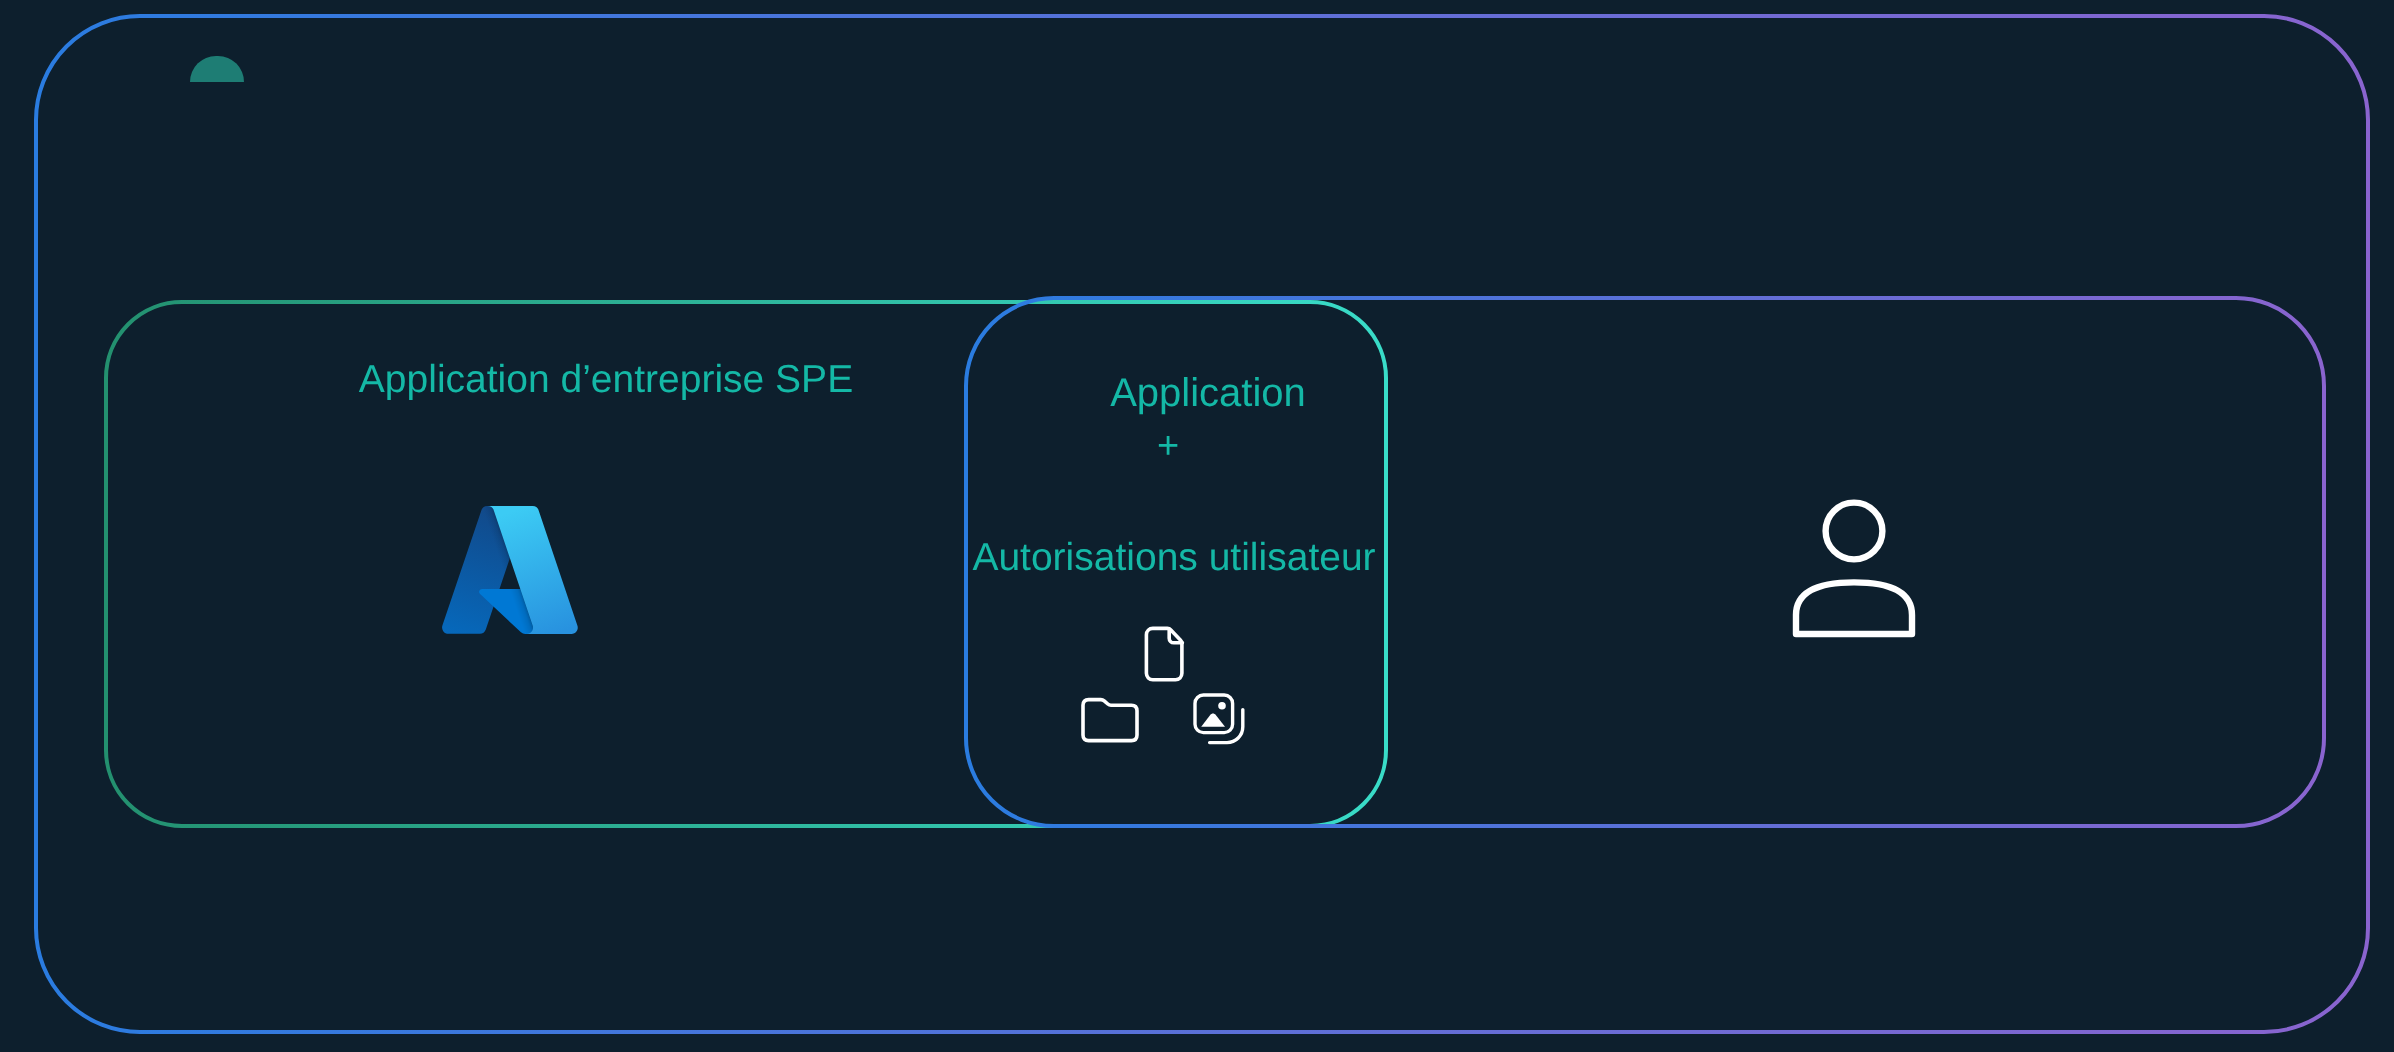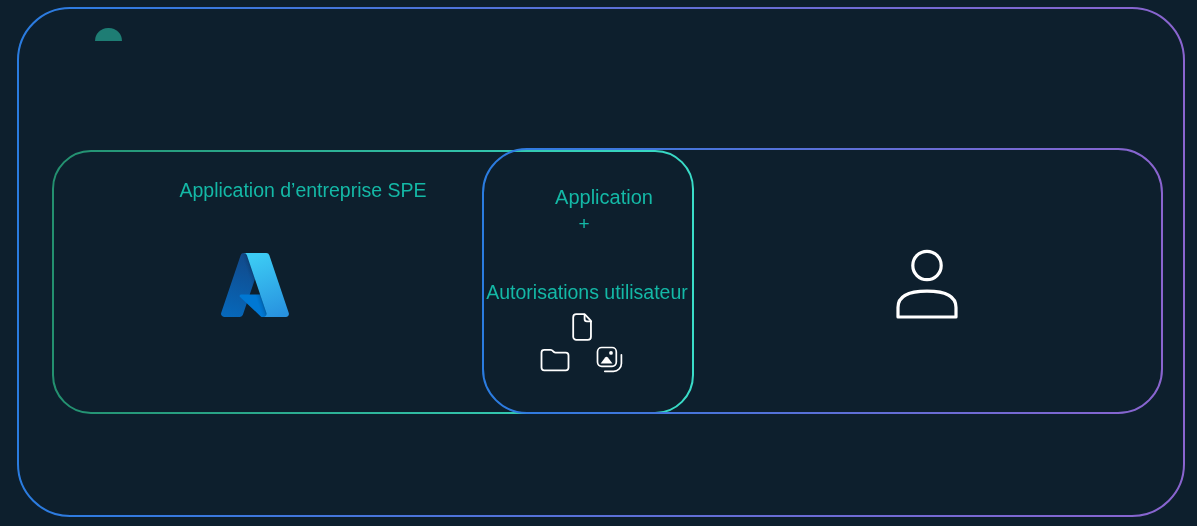--- a/index.html
+++ b/index.html
@@ -36,21 +36,21 @@
   }
   #dome {
     left: 95px; top: 28px;
     width: 27px; height: 13px;
     background: #1e7d74;
     border-radius: 14px 14px 0 0;
   }
   #left-label   { left: 303px; top: 179px; font-size: 19.5px; }
   #mid-line1    { left: 584px; top: 186px; font-size: 20px; margin-left: 20px; }
   #mid-plus     { left: 584px; top: 213px; font-size: 19px; }
-  #mid-line2    { left: 587px; top: 281px; font-size: 19.5px; }
+  #mid-line2    { left: 587px; top: 268px; font-size: 19.5px; }
   #right-label  { left: 893px; top: 177px; font-size: 19.5px; }
   #azure-logo   { left: 218px; top: 247px; }
   #doc-icon     { left: 571px; top: 312px; }
   #folder-icon  { left: 540px; top: 348px; }
   #image-icon   { left: 596px; top: 346px; }
   #person-icon  { left: 895px; top: 249px; }
 </style>
 </head>
 <body>
 

